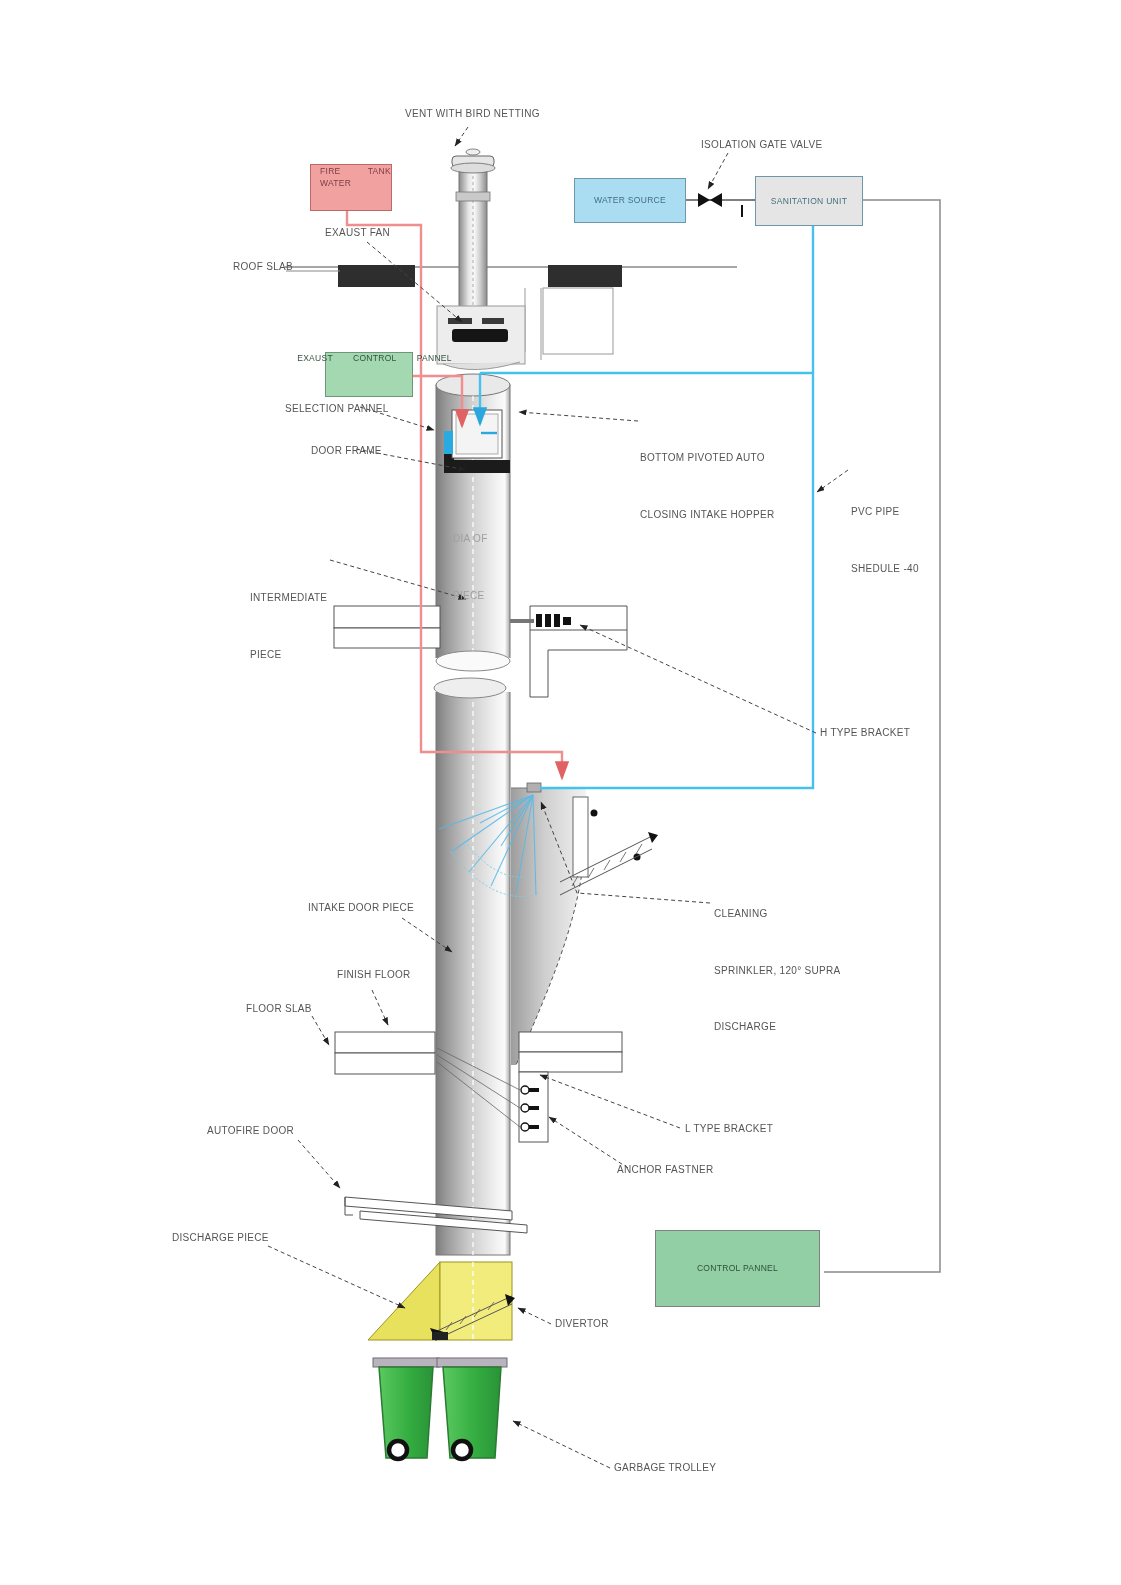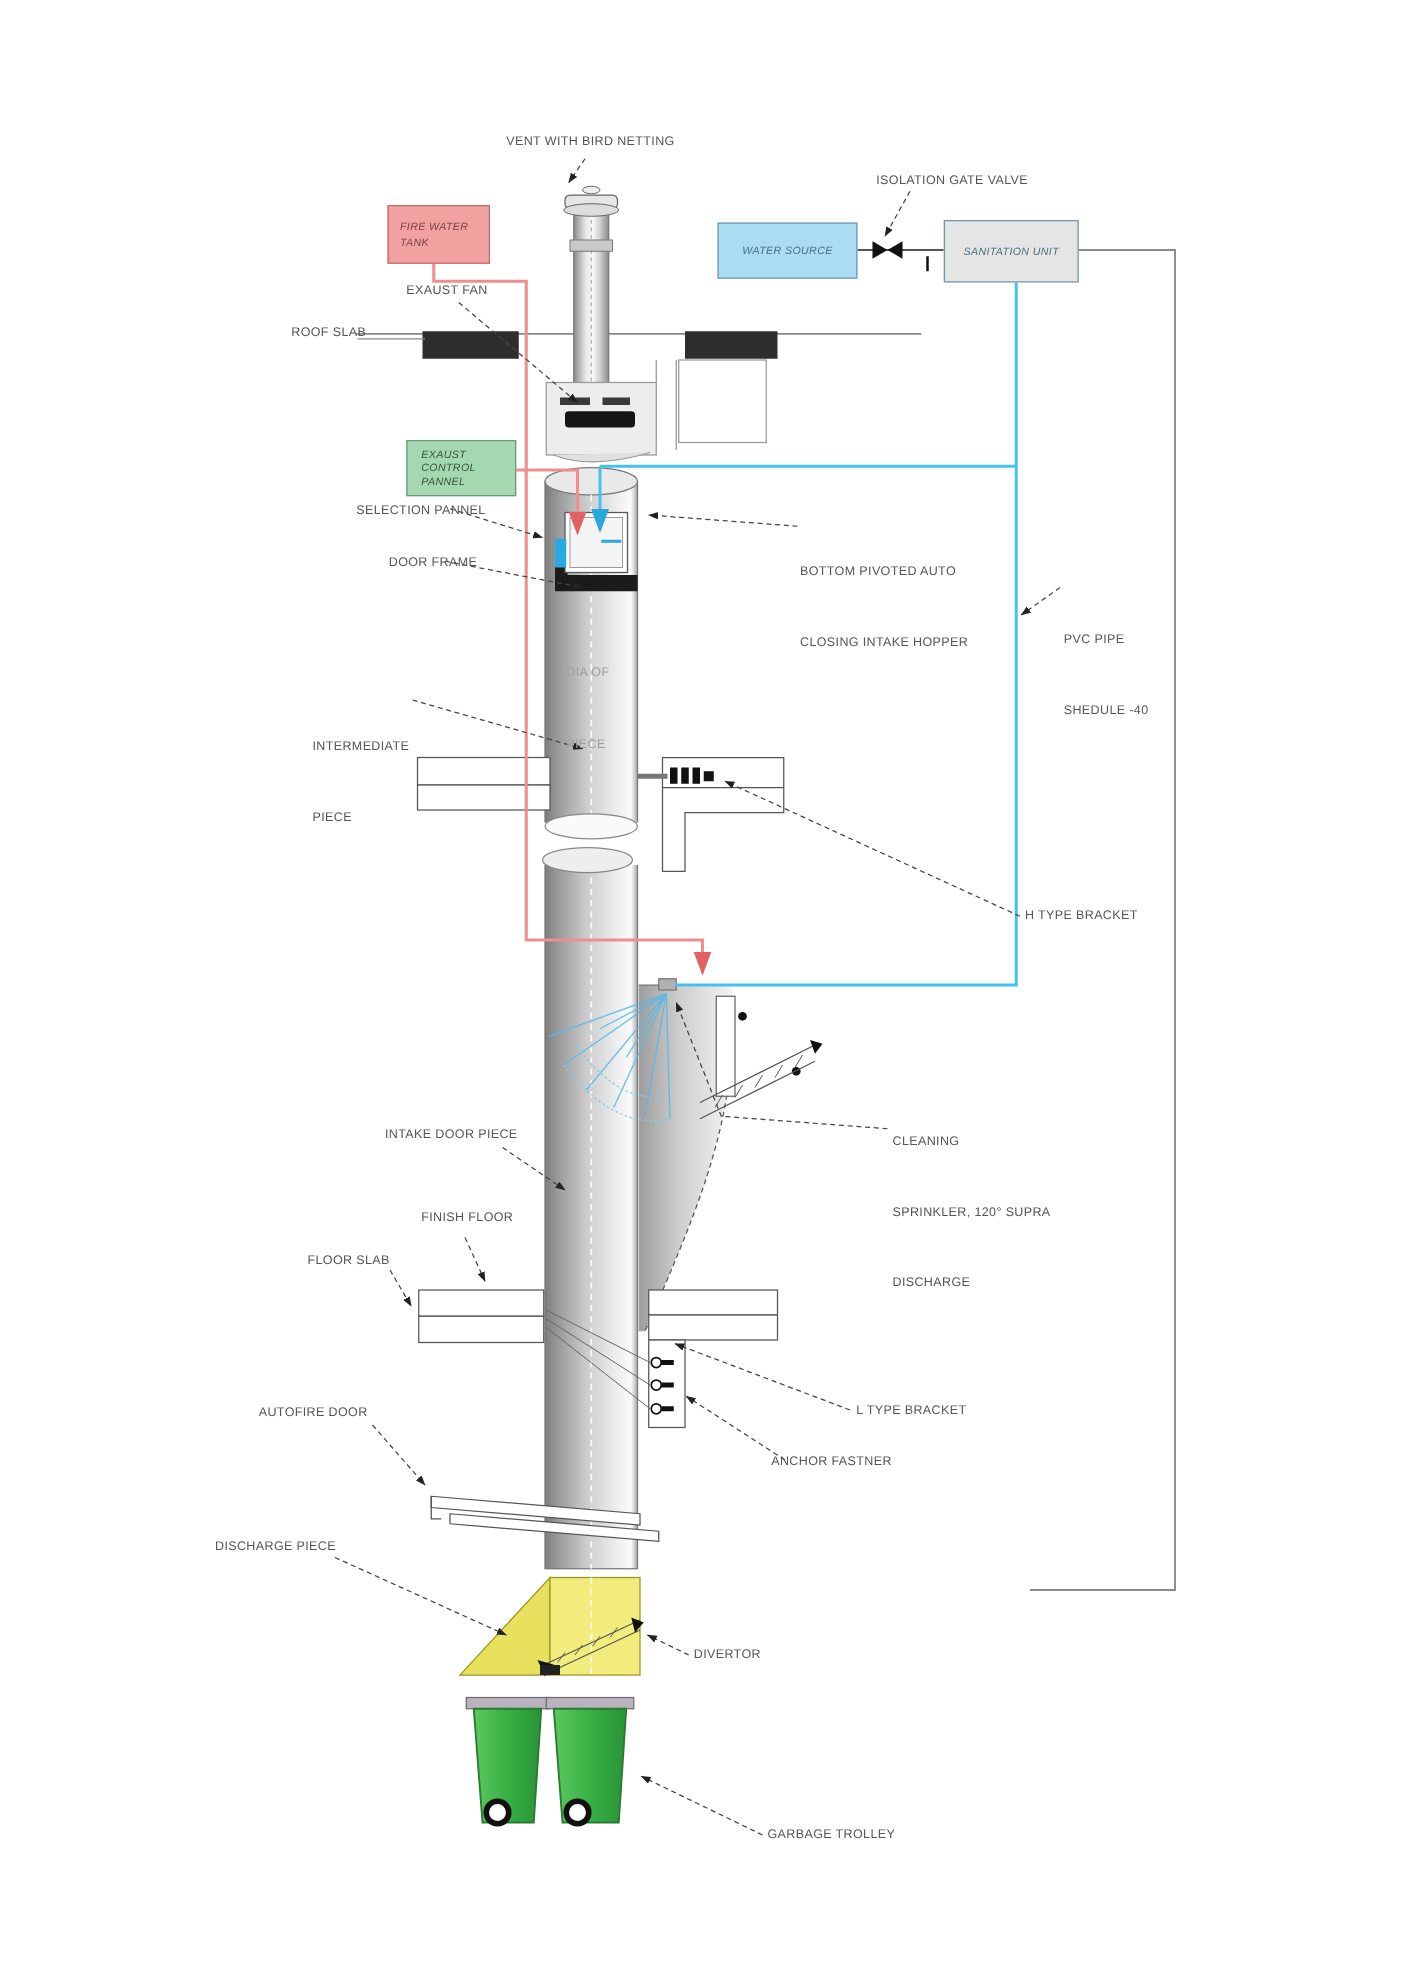--- a/index.html
+++ b/index.html
@@ -4,29 +4,29 @@
 <style>
   html,body{margin:0;padding:0;background:#ffffff;}
   #stage{position:relative;width:1121px;height:1585px;background:#ffffff;overflow:hidden;
          font-family:"Liberation Sans", sans-serif;}
   #diagram-svg{position:absolute;left:0;top:0;}
   .lbl{position:absolute;font-size:10px;line-height:1.35;color:#555;letter-spacing:.3px;
        white-space:nowrap;font-family:"Liberation Sans", sans-serif;}
   .lbl span{display:block;margin-top:43px;}
   .lbl.gray{color:#9f9f9f;font-size:10px;}
   .box{position:absolute;box-sizing:border-box;border:1.6px solid #888;
-       display:flex;flex-direction:column;justify-content:center;align-items:center;
-       font-size:8.5px;letter-spacing:.3px;text-align:center;line-height:1.45;font-style:italic;}
+       display:flex;flex-direction:row;justify-content:center;align-items:center;
+       font-size:8.5px;letter-spacing:.3px;text-align:center;line-height:1.45;}
   .box span{display:block;}
   .box.tank{left:310px;top:164px;width:82px;height:47px;background:#f2a1a1;border-color:#bf6868;
             color:#7c4040;align-items:flex-start;padding-left:9px;text-align:left;}
   .box.water{left:574px;top:178px;width:112px;height:45px;background:#aadcf2;border-color:#6d98ac;color:#44707f;}
   .box.sanit{left:755px;top:176px;width:108px;height:50px;background:#e5e5e5;border-color:#6d98ac;color:#44707f;}
   .box.exaust{left:325px;top:352px;width:88px;height:45px;background:#a3d8b0;border-color:#6f967c;
-            color:#33523d;align-items:flex-start;padding-left:11px;text-align:right;line-height:1.3;}
+            color:#33523d;align-items:flex-start;padding-left:11px;text-align:right;line-height:1.3;gap:20px;}
   .box.control{left:655px;top:1230px;width:165px;height:77px;background:#93cfa4;border-color:#808080;color:#2f4f3a;}
 </style>
 </head>
 <body>
 
 <div id="stage">
 
 <svg id="diagram-svg" width="1121" height="1585" viewBox="0 0 1121 1585">
   <defs>
     <marker id="arr" markerWidth="9" markerHeight="8" refX="7.5" refY="3" orient="auto">
@@ -213,20 +213,23 @@
   <span>WATER SOURCE</span>
 </div>
 <div class="box sanit">
   <span>SANITATION UNIT</span>
 </div>
 <div class="box exaust">
   <span>EXAUST</span>
   <span>CONTROL</span>
   <span>PANNEL</span>
 </div>
+<div class="box control">
+  <span>CONTROL PANNEL</span>
+</div>
 
 <div class="lbl" style="left:405px;top:107px">VENT WITH BIRD NETTING</div>
 <div class="lbl" style="left:325px;top:226px">EXAUST FAN</div>
 <div class="lbl" style="left:233px;top:260px">ROOF SLAB</div>
 <div class="lbl" style="left:701px;top:138px">ISOLATION GATE VALVE</div>
 <div class="lbl" style="left:285px;top:402px">SELECTION PANNEL</div>
 <div class="lbl" style="left:311px;top:444px">DOOR FRAME</div>
 <div class="lbl" style="left:640px;top:408px">
   <span>BOTTOM PIVOTED AUTO</span>
   <span>CLOSING INTAKE HOPPER</span>

